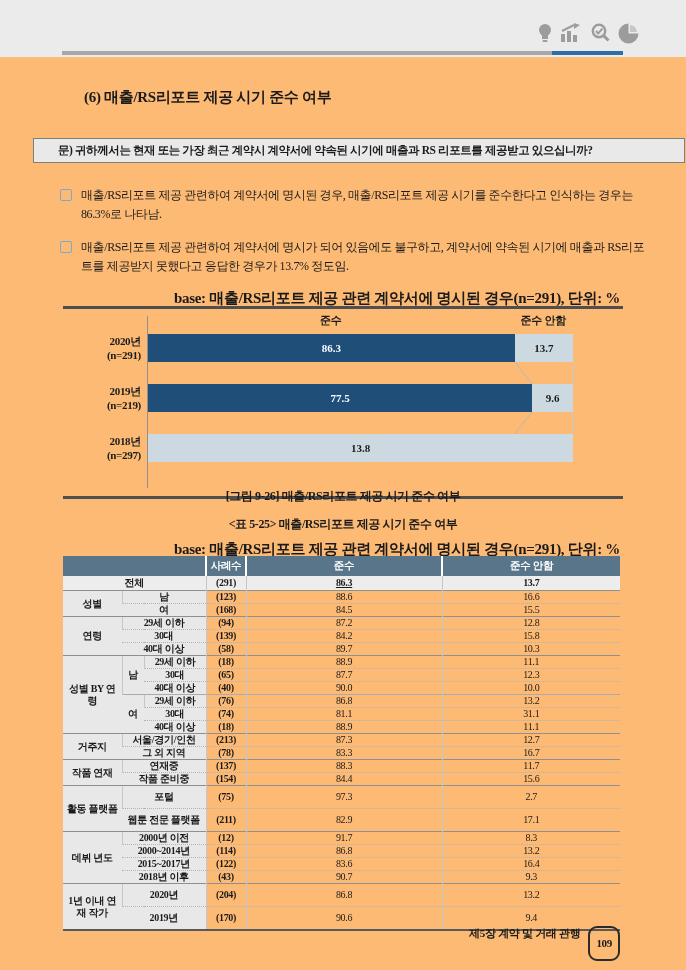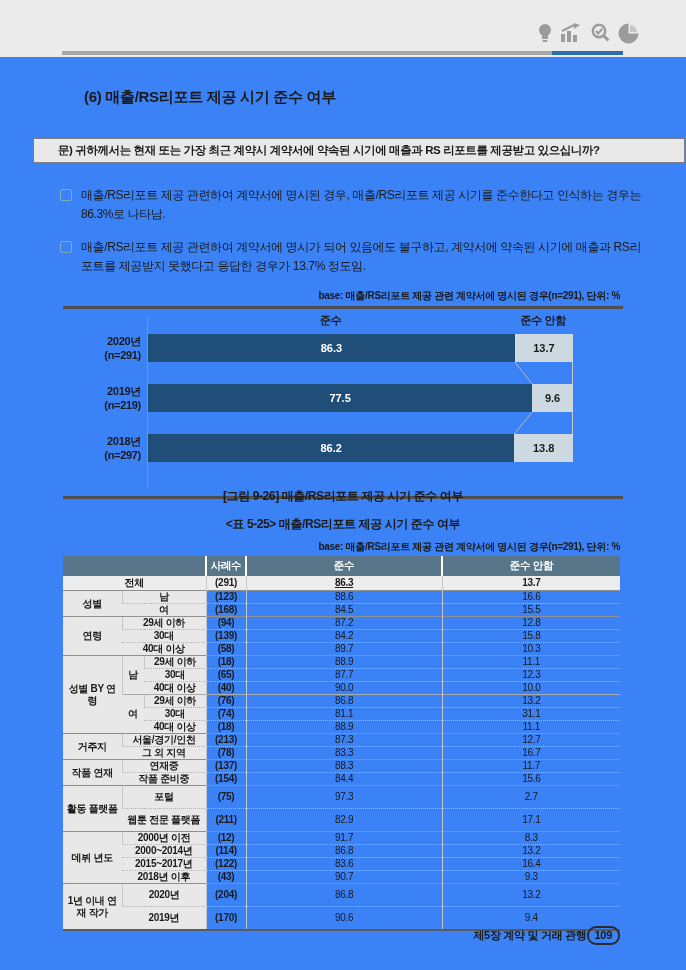--- a/index.html
+++ b/index.html
@@ -1,35 +1,35 @@
 <!DOCTYPE html>
 <html><head>
 <meta charset="utf-8">
 <style>
   html,body{margin:0;padding:0;background:#ffffff;}
-  .page{position:relative;width:686px;height:970px;background:#3b82f6;overflow:hidden;
-        font-family:Liberation Sans, sans-serif;color:#1a1a1a;}
+  .page{position:relative;width:686px;height:970px;background:#fdba74;overflow:hidden;
+        font-family:Liberation Serif, serif;color:#1a1a1a;}
   .topband{position:absolute;top:0;left:0;width:686px;height:57px;background:#ebebeb;}
   .hicons{position:absolute;top:23px;left:537px;display:flex;gap:7px;align-items:center;}
   .hicons svg{display:block;}
   .hrule{position:absolute;top:51px;left:62px;width:561px;height:4px;display:flex;}
   .hrule .g{flex:1;background:#a7a7a7;}
   .hrule .b{width:71px;background:#2c6fa8;}
 
   .ptitle{position:absolute;top:88px;left:84px;font-size:15px;font-weight:bold;letter-spacing:-0.3px;}
 
   .qbox{position:absolute;top:138px;left:33px;width:602px;background:#e9e9e9;border:1px solid #7f7f7f;
         padding:4px 24px;font-size:11.5px;font-weight:bold;letter-spacing:-0.4px;}
 
   .bullets{position:absolute;top:186px;left:60px;width:588px;}
   .bullet{display:flex;margin-bottom:15px;}
   .bmark{flex:0 0 auto;width:10px;height:10px;border:1.5px solid #7fa8c9;border-radius:2px;margin:3px 9px 0 0;}
   .btext{font-size:12px;line-height:1.55;letter-spacing:-0.4px;}
 
-  .basenote{position:absolute;left:63px;width:557px;text-align:right;font-size:10px;font-weight:bold;letter-spacing:-0.3px;}
+  .basenote{position:absolute;left:63px;width:557px;text-align:right;font-size:15px;font-weight:bold;letter-spacing:-0.3px;}
   .bn1{top:289px;}
   .bn2{top:540px;}
 
   .chart{position:absolute;top:306px;left:63px;width:560px;border-top:3px solid #4f4f4f;border-bottom:3px solid #4f4f4f;
          padding:4px 0 12px 0;}
   .axis{position:absolute;left:84px;top:7px;bottom:8px;width:1px;background:#8f8f8f;}
   .cheads{display:flex;margin:0 50px 6px 85px;font-size:11px;font-weight:bold;letter-spacing:-0.3px;}
   .cheads .h1{width:86%;text-align:center;}
   .cheads .h2{flex:1;text-align:center;white-space:nowrap;}
   .crows{position:relative;margin:0 50px 0 85px;}
@@ -57,22 +57,22 @@
   td.lab{background:#e8e8e8;font-weight:bold;}
   td.num{font-weight:bold;}
   tr.group-start td{border-top:1px solid #8f8f8f;}
   tr.dotted td{border-top:1px dotted #b3b3b3;}
   tr.mid-start td{border-top:1px solid #ababab;}
   tr.tall td{padding-top:5px;padding-bottom:5px;}
   tr.total td{background:#ededed;padding:1px 2px;font-weight:bold;margin-left:40px;}
   .underline{text-decoration:underline;}
 
   .footer{position:absolute;top:926px;left:63px;width:557px;text-align:right;font-size:11px;font-weight:bold;
-          display:flex;justify-content:flex-end;align-items:center;gap:0;letter-spacing:-0.3px;}
-  .pagenum{display:inline-block;border:2px solid #2b2b2b;border-radius:9px;padding:0 6px;line-height:15px;font-size:11px;}
+          display:flex;justify-content:flex-end;align-items:flex-start;gap:8px;letter-spacing:-0.3px;}
+  .pagenum{display:inline-block;border:2px solid #2b2b2b;border-radius:9px;padding:8px 6px;line-height:15px;font-size:11px;}
 </style>
 </head>
 <body>
 
 <div class="page">
 
   <div class="topband"></div>
 
   <div class="hicons">
     <span>
@@ -150,21 +150,20 @@
             <div class="seg s1" style="width: 90.4%; background: rgb(31, 78, 121);">77.5</div>
             <div class="seg s2" style="background: rgb(204, 217, 224);">9.6</div>
           </div>
           <div class="clabel">
             <div>2019년</div>
             <div>(n=219)</div>
           </div>
         </div>
         <div class="crow">
           <div class="cbars">
-            <div class="seg s1" style="width: 86.2%; background: rgb(31, 78, 121);">86.2</div>
             <div class="seg s2" style="background: rgb(204, 217, 224);">13.8</div>
           </div>
           <div class="clabel">
             <div>2018년</div>
             <div>(n=297)</div>
           </div>
         </div>
         <svg width="425" height="128" class="connect">
           <line x1="366.775" y1="28" x2="384.2" y2="50" stroke="#b8b8b8" stroke-width="1"></line>
           <line x1="424.5" y1="28" x2="424.5" y2="50" stroke="#c8c8c8" stroke-width="1"></line>

